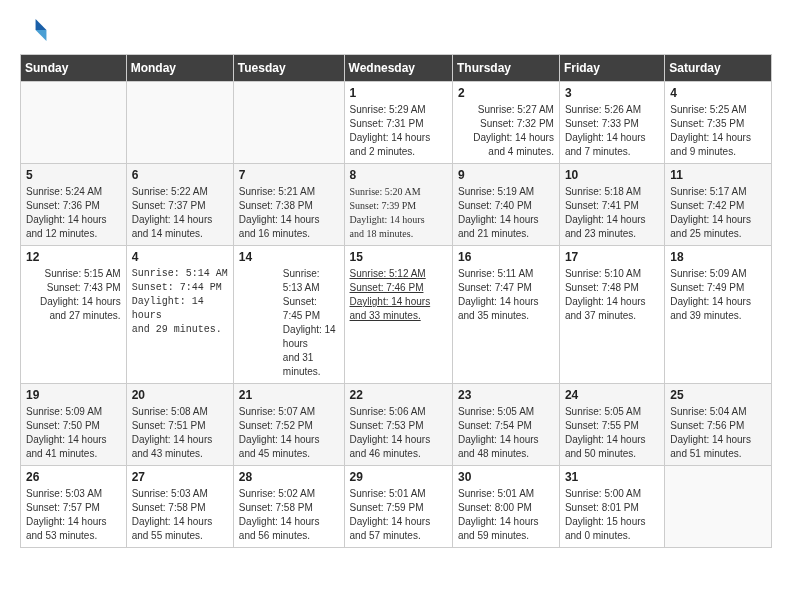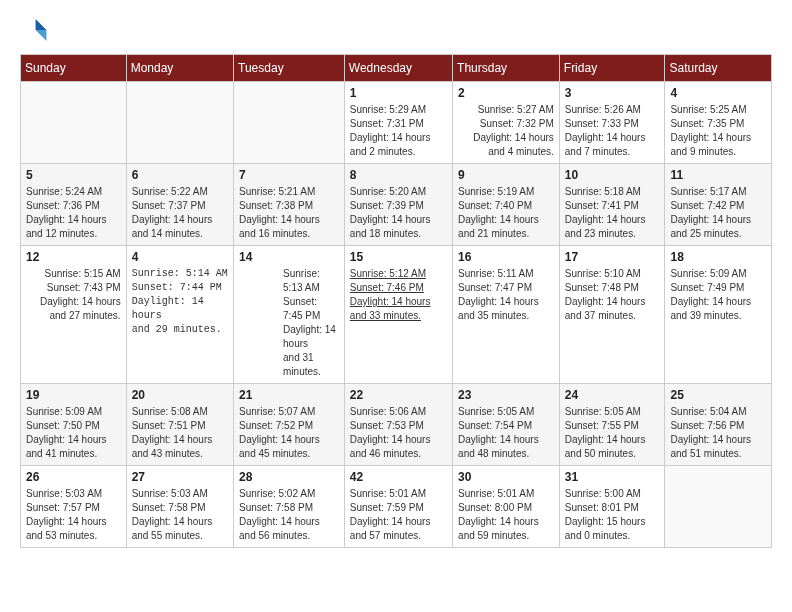--- a/index.html
+++ b/index.html
@@ -45,24 +45,24 @@
     }
     .location {
       font-size: 15px;
       color: #444;
     }
     table {
       width: 100%;
       border-collapse: collapse;
     }
     thead tr th {
-      background-color: #7f1d1d;
+      background-color: #404040;
       color: #fff;
       font-size: 12px;
-      font-weight: normal;
+      font-weight: bold;
       padding: 6px 4px;
       text-align: left;
       border: 1px solid #ccc;
     }
     tbody tr td {
       vertical-align: top;
       border: 1px solid #ccc;
       padding: 4px 5px;
       width: 113px;
       min-height: 80px;
@@ -170,21 +170,21 @@
           </td>
           <td>
             <span class="day-number">7</span>
             <div class="day-info" style="white-space: pre-line;">Sunrise: 5:21 AM
 Sunset: 7:38 PM
 Daylight: 14 hours
 and 16 minutes.</div>
           </td>
           <td>
             <span class="day-number">8</span>
-            <div class="day-info" style="white-space: pre-line;">Sunrise: 5:20 AM
+            <div class="day-info" style="white-space: pre-line; font-family: Liberation Serif, serif;">Sunrise: 5:20 AM
 Sunset: 7:39 PM
 Daylight: 14 hours
 and 18 minutes.</div>
           </td>
           <td>
             <span class="day-number">9</span>
             <div class="day-info" style="white-space: pre-line;">Sunrise: 5:19 AM
 Sunset: 7:40 PM
 Daylight: 14 hours
 and 21 minutes.</div>
@@ -322,21 +322,21 @@
 and 55 minutes.</div>
           </td>
           <td>
             <span class="day-number">28</span>
             <div class="day-info" style="white-space: pre-line;">Sunrise: 5:02 AM
 Sunset: 7:58 PM
 Daylight: 14 hours
 and 56 minutes.</div>
           </td>
           <td>
-            <span class="day-number">42</span>
+            <span class="day-number">29</span>
             <div class="day-info" style="white-space: pre-line;">Sunrise: 5:01 AM
 Sunset: 7:59 PM
 Daylight: 14 hours
 and 57 minutes.</div>
           </td>
           <td>
             <span class="day-number">30</span>
             <div class="day-info" style="white-space: pre-line;">Sunrise: 5:01 AM
 Sunset: 8:00 PM
 Daylight: 14 hours

